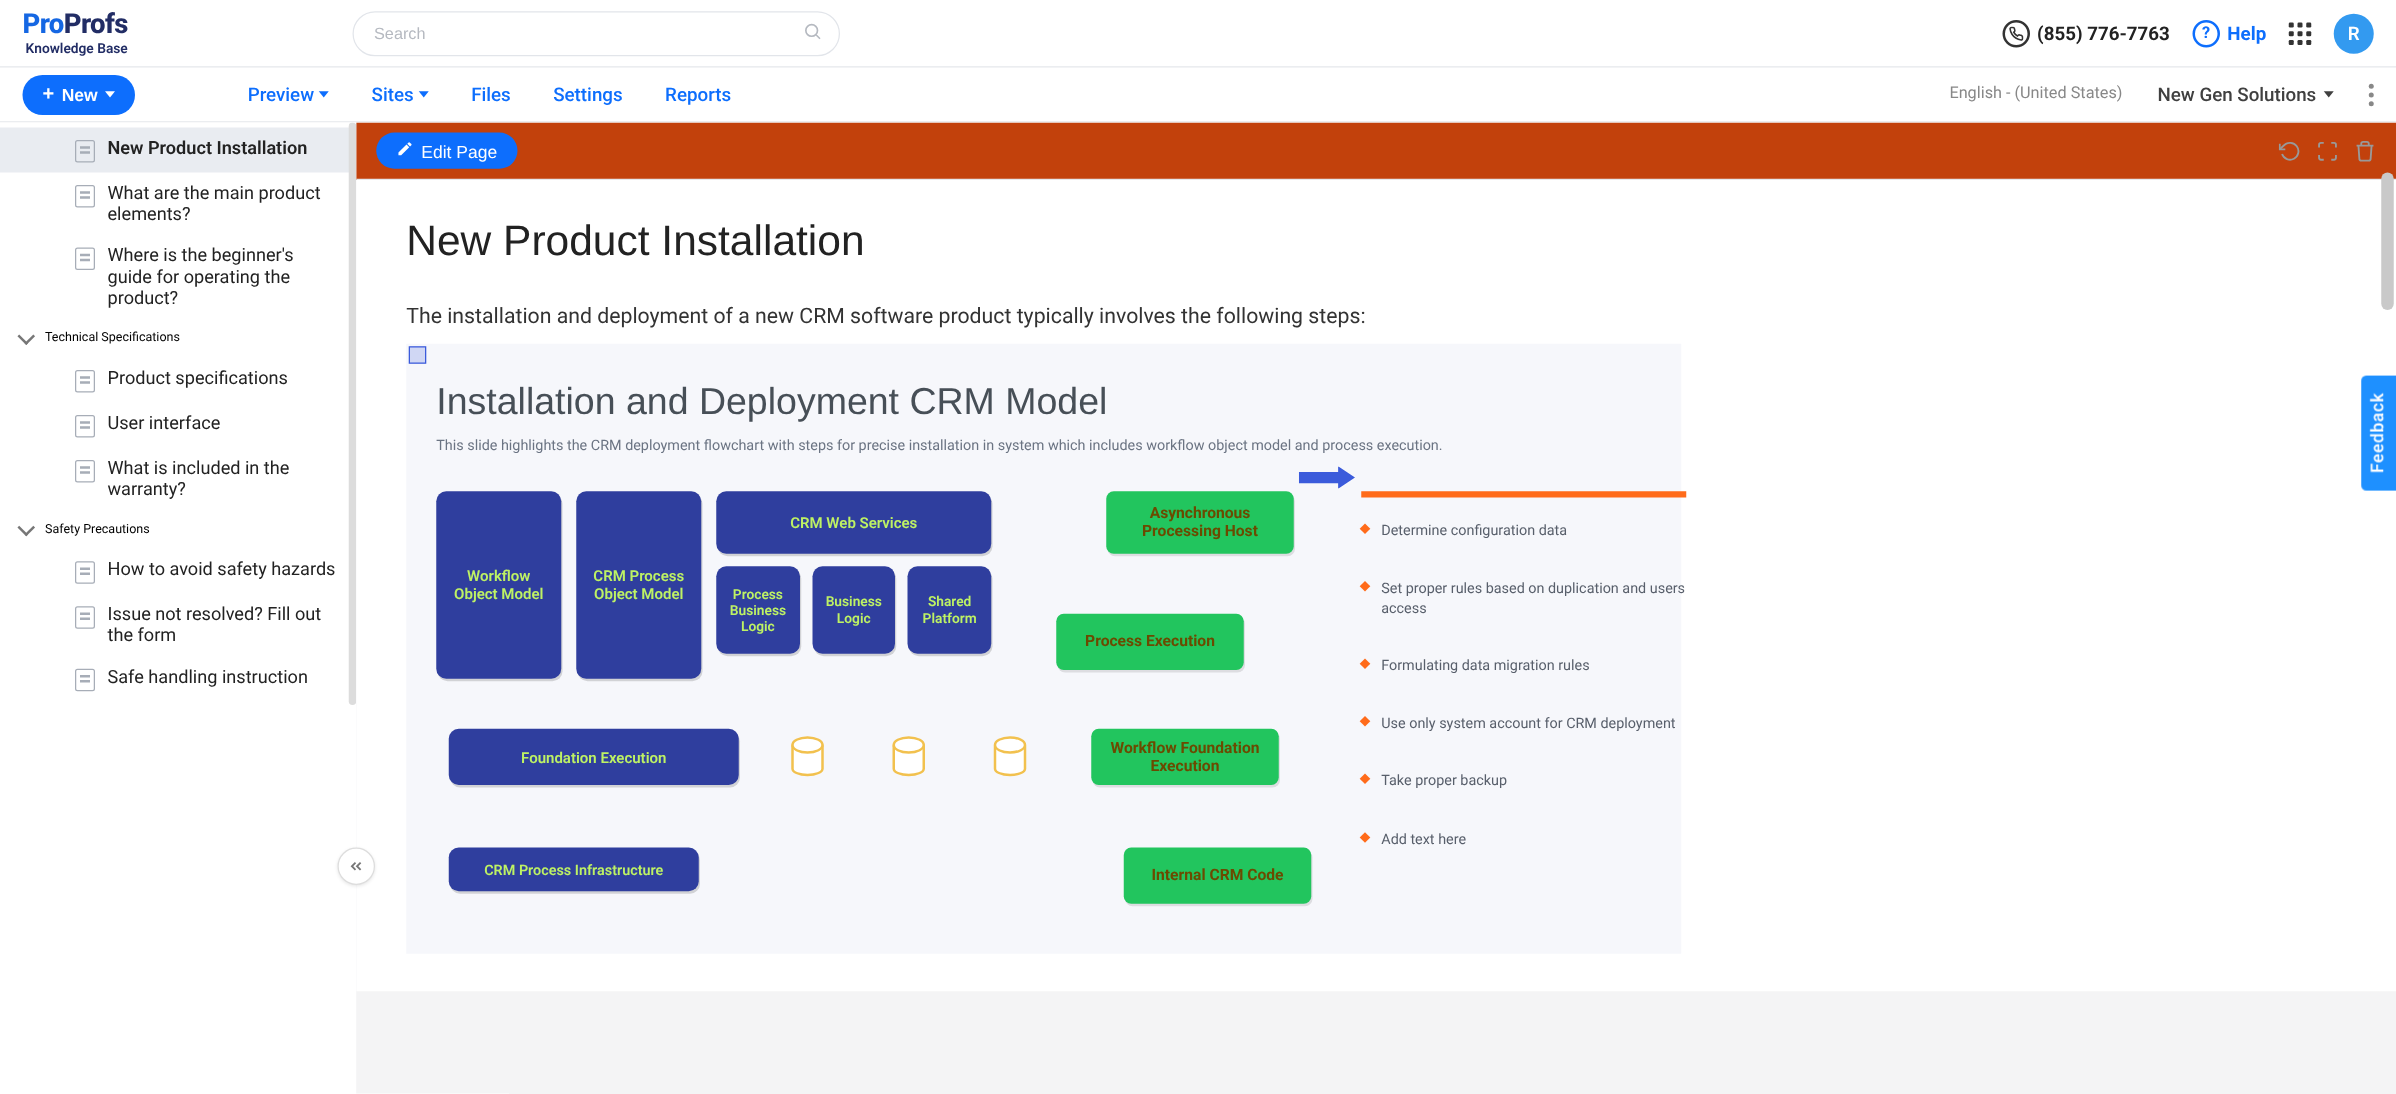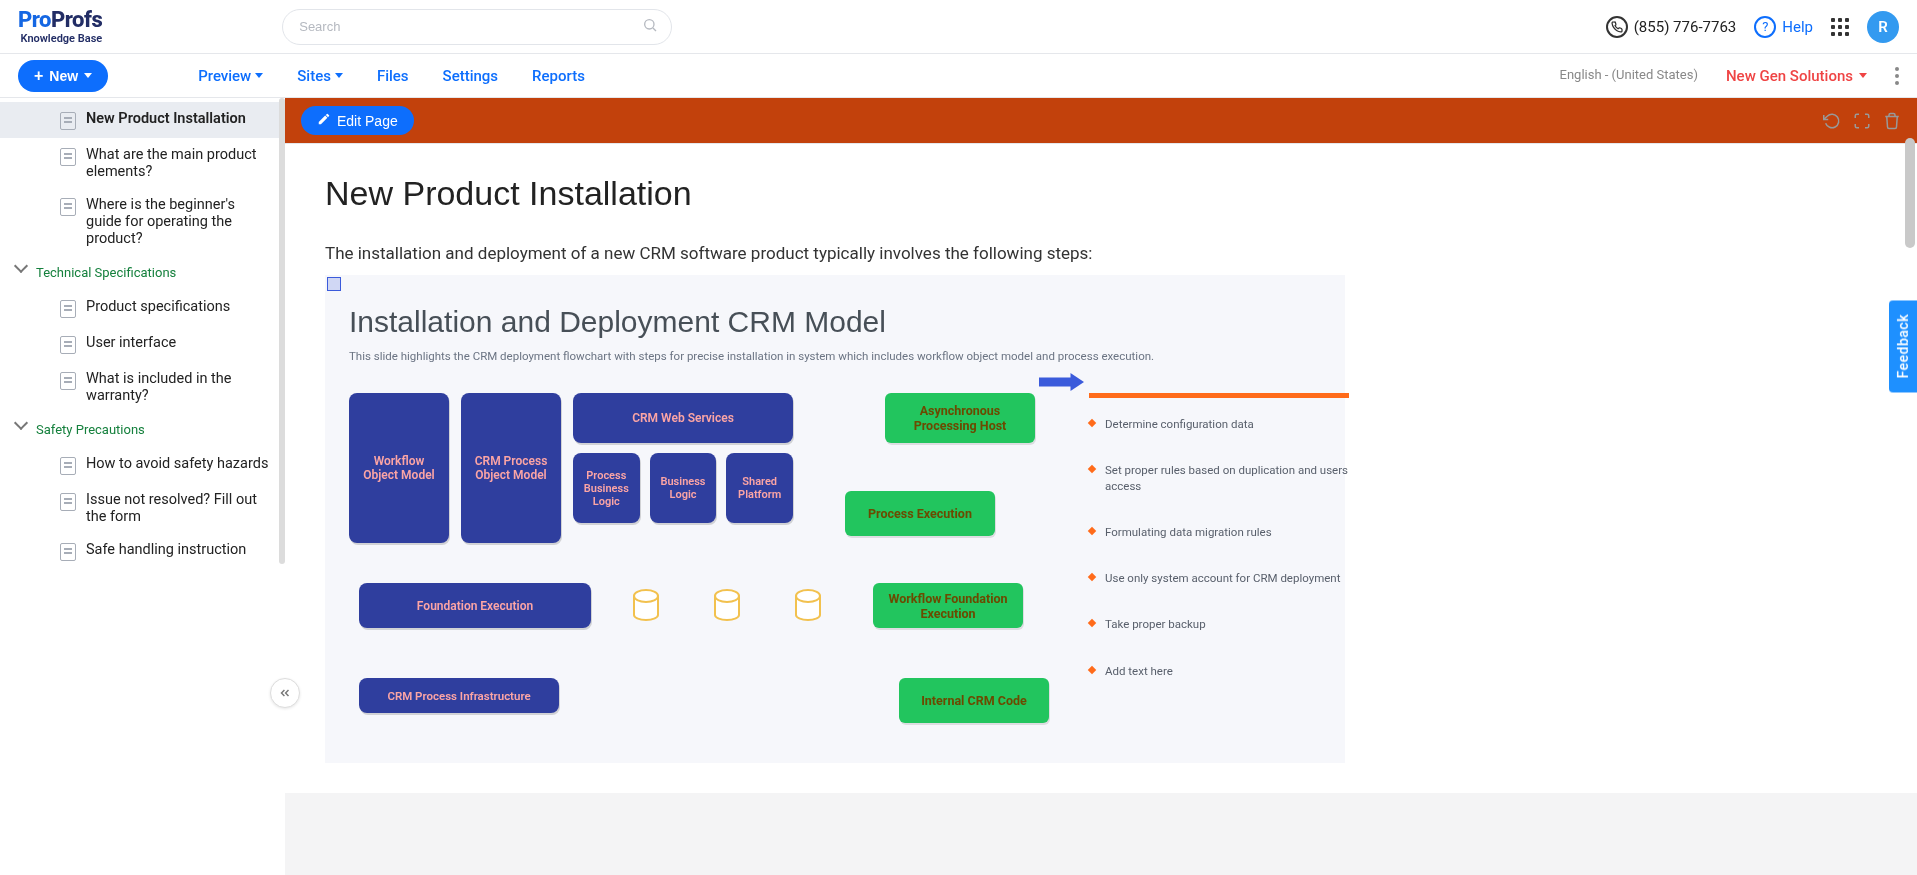--- a/index.html
+++ b/index.html
@@ -9,67 +9,67 @@
   .logo { display: flex; flex-direction: column; line-height: 1; }
   .logo-main { font-size: 22px; font-weight: 800; letter-spacing: -0.5px; }
   .logo-pro { color: #1567e3; }
   .logo-profs { color: #222d65; }
   .logo-sub { font-size: 11px; color: #222d65; align-self: flex-end; margin-top: 2px; font-weight: 600; }
   .search-wrap { position: relative; }
   .search-input { width: 390px; height: 36px; border-radius: 20px; border: 1px solid #e2e5ea; padding: 0 40px 0 16px; font-size: 13px; color: #555; outline: none; }
   .search-input::placeholder { color: #b5b9c0; }
   .search-icon { position: absolute; right: 14px; top: 50%; transform: translateY(-50%); color: #b5b9c0; }
   .right-header { display: flex; align-items: center; gap: 18px; }
-  .phone-wrap, .help-wrap { display: flex; align-items: center; gap: 6px; font-size: 15px; font-weight: 400; color: #222; }
+  .phone-wrap, .help-wrap { display: flex; align-items: center; gap: 6px; font-size: 15px; font-weight: 700; color: #222; }
   .help-wrap { color: #0d6efd; }
   .icon-circle { display: inline-flex; align-items: center; justify-content: center; width: 22px; height: 22px; border: 2px solid #333; border-radius: 50%; font-size: 13px; }
   .help-icon-circle { border-color: #0d6efd; color: #0d6efd; }
   .apps-icon { display: grid; grid-template-columns: repeat(3,4px); grid-template-rows: repeat(3,4px); gap: 3px; }
   .apps-icon span { width: 4px; height: 4px; background: #333; border-radius: 1px; }
   .avatar { width: 32px; height: 32px; border-radius: 50%; background: #339af0; color: #fff; display: flex; align-items: center; justify-content: center; font-weight: 600; font-size: 15px; }
   .second-bar { display: flex; justify-content: space-between; align-items: center; padding: 0 18px; height: 44px; border-bottom: 1px solid #e5e7eb; }
   .left-bar { display: flex; align-items: center; gap: 30px; }
   .new-btn { display: flex; align-items: center; gap: 6px; background: #0d6efd; color: #fff; border: none; padding: 7px 16px; border-radius: 20px; font-size: 14px; font-weight: 600; cursor: pointer; }
   .menu-link { color: #0d6efd; font-size: 15px; font-weight: 500; cursor: pointer; display: flex; align-items: center; gap: 4px; }
   .chev-down { display: inline-block; width: 0; height: 0; border-left: 4px solid transparent; border-right: 4px solid transparent; border-top: 5px solid currentColor; }
   .right-bar { display: flex; align-items: flex-start; gap: 28px; }
   .lang-text { color: #888; font-size: 13px; }
-  .solution-link { color: #ef4444; font-size: 15px; font-weight: 500; display: flex; align-items: center; gap: 6px; cursor: pointer; }
+  .solution-link { color: #404040; font-size: 15px; font-weight: 500; display: flex; align-items: center; gap: 6px; cursor: pointer; }
   .kebab { display: flex; flex-direction: column; gap: 3px; cursor: pointer; }
   .kebab span { width: 4px; height: 4px; background: #888; border-radius: 50%; }
   .body-wrap { display: flex; height: calc(100% - 98px); position: relative; }
   .sidebar { width: 285px; background: #fff; overflow-y: auto; height: 100%; position: relative; }
   .sidebar-scroll { position: absolute; right: 0; top: 0; width: 6px; height: 60%; background: #dcdcdc; border-radius: 3px; }
   .tree-item { display: flex; align-items: flex-start; gap: 10px; padding: 8px 14px 8px 40px; font-size: 14.5px; color: #222; cursor: pointer; }
   .tree-item.active { background: #e9ecf1; font-weight: 600; }
   .tree-item .doc-icon { flex-shrink: 0; width: 16px; height: 18px; border: 1.5px solid #a7adb7; border-radius: 2px; position: relative; margin-top: 2px; }
   .tree-item .doc-icon::before, .tree-item .doc-icon::after { content: ""; position: absolute; left: 3px; right: 3px; height: 1.5px; background: #a7adb7; }
   .tree-item .doc-icon::before { top: 4px; }
   .tree-item .doc-icon::after { top: 8px; }
   .tree-item.indent-2 { padding-left: 60px; }
-  .tree-section { display: flex; align-items: flex-start; gap: 10px; padding: 10px 14px 10px 16px; font-size: 13px; color: #15803d; cursor: pointer; }
+  .tree-section { display: flex; align-items: center; gap: 10px; padding: 10px 14px 10px 16px; font-size: 10px; color: #000000; cursor: pointer; }
   .tree-section .chev { width: 10px; height: 10px; border-right: 2px solid #777; border-bottom: 2px solid #777; transform: rotate(45deg); margin-top: -4px; }
   .collapse-tab { position: absolute; left: 270px; top: 580px; width: 30px; height: 30px; border-radius: 50%; background: #fff; border: 1px solid #ddd; display: flex; align-items: center; justify-content: center; cursor: pointer; z-index: 10; box-shadow: 0 1px 3px rgba(0,0,0,0.1); }
   .collapse-tab svg { stroke: #777; }
   .content { flex: 1; background: #f4f4f5; overflow: auto; position: relative; }
   .content-header { display: flex; justify-content: space-between; align-items: center; padding: 8px 16px; background: #c2410c; border-bottom: 1px solid #e5e7eb; }
   .edit-btn { display: flex; align-items: center; gap: 6px; background: #0d6efd; color: #fff; border: none; padding: 6px 16px; border-radius: 16px; font-size: 14px; cursor: pointer; }
   .content-actions { display: flex; gap: 12px; color: #888; }
   .content-actions span { cursor: pointer; }
   .article { background: #fff; margin: 0; padding: 30px 40px; }
   .article-title { font-family: "Trebuchet MS", Arial, sans-serif; font-size: 34px; font-weight: 500; color: #222; margin-bottom: 30px; }
   .article-intro { font-size: 17px; color: #333; margin-bottom: 12px; }
   .figure { background: #f6f7fb; padding: 20px 24px 40px; position: relative; width: 1020px; }
   .fig-handle { position: absolute; left: 2px; top: 2px; width: 14px; height: 14px; border: 1px solid #3b5bdb; background: #3b5bdb33; }
   .fig-title { font-family: "Trebuchet MS", Arial, sans-serif; font-size: 30px; color: #474f57; margin-bottom: 10px; margin-top: 10px; }
   .fig-sub { font-size: 11.5px; color: #6b7483; margin-bottom: 30px; }
   .diagram { display: flex; gap: 40px; align-items: flex-start; }
   .diagram-left { flex: 0 0 700px; }
   .row1 { display: flex; gap: 12px; align-items: stretch; position: relative; }
-  .dbox { background: #2f3e9e; color: #fca5a5; border-radius: 8px; display: flex; align-items: center; justify-content: center; text-align: center; font-size: 12px; font-weight: 600; padding: 8px; box-shadow: 1px 2px 0 rgba(0,0,0,0.15); }
+  .dbox { background: #2f3e9e; color: #bef264; border-radius: 8px; display: flex; align-items: center; justify-content: center; text-align: center; font-size: 12px; font-weight: 600; padding: 8px; box-shadow: 1px 2px 0 rgba(0,0,0,0.15); }
   .ybox { background: #22c55e; color: #6b4a00; border-radius: 6px; display: flex; align-items: center; justify-content: center; text-align: center; font-size: 12.5px; font-weight: 700; padding: 10px; box-shadow: 1px 2px 0 rgba(0,0,0,0.1); }
   .workflow-col { width: 100px; height: 150px; }
   .crmproc-col { width: 100px; height: 150px; }
   .midcol { display: flex; flex-direction: column; gap: 10px; width: 220px; }
   .webserv { height: 50px; width: 220px; }
   .midrow { display: flex; gap: 10px; }
   .midrow .dbox { flex: 1; height: 70px; font-size: 11px; }
   .async-col { width: 150px; height: 50px; margin-left: 40px; }
   .row2 { display: flex; gap: 12px; align-items: center; margin-top: 40px; position: relative; }
   .found-exec { width: 232px; height: 45px; margin-left: 10px; }

